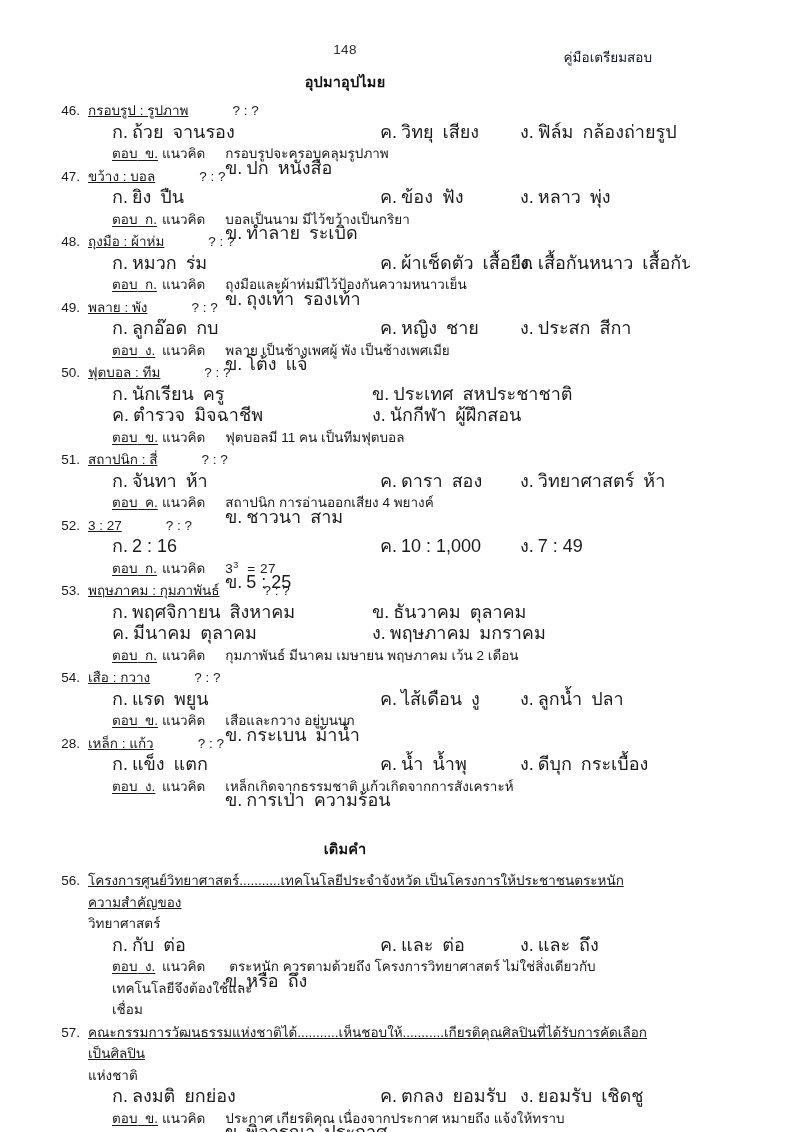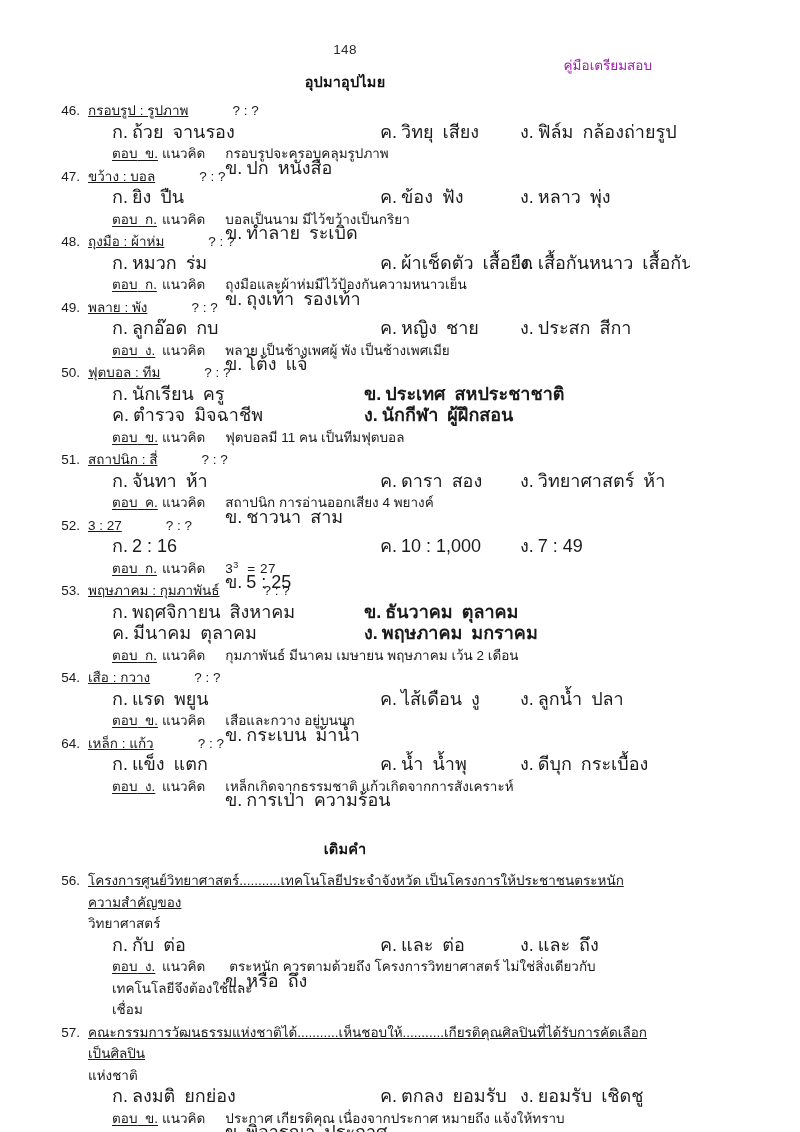--- a/index.html
+++ b/index.html
@@ -34,23 +34,23 @@
     right: 0;
     top: 42px;
     text-align: center;
     font-size: 13.5px;
     color: #2b2b2b;
     letter-spacing: .3px;
   }
   .book-title {
     position: absolute;
     right: 38px;
-    top: 54px;
-    font-size: 13.5px;
-    color: #a21caf;
+    top: 46px;
+    font-size: 13.5px;
+    color: #0f172a;
   }
 
   
   .section-heading {
     text-align: center;
     font-size: 14.5px;
     font-weight: bold;
     color: #111;
     margin-top: 14px;
     margin-bottom: 7px;
@@ -107,21 +107,21 @@
   .opt .t1  { margin-right: 9px; }
 
   
   .c1 { left: 24px; }
   .c2 { left: 137px; margin-top: 36px; }
   .c3 { left: 292px; }
   .c4 { left: 432px; }
 
   
   .w1 { left: 24px; }
-  .w2 { left: 276px; font-weight: bold; }
+  .w2 { left: 284px; }
 
   .optrow {
     position: relative;
     height: 21.5px;
   }
 
   
   .ans {
     position: relative;
     white-space: nowrap;
@@ -265,21 +265,21 @@
         <div class="qhead"><span class="qnum">54.</span><span class="qstem">เสือ : กวาง</span><span class="qmark">? : ?</span></div>
         <div class="optrow">
           <div class="opt c1"><span class="lbl">ก.</span><span class="t1">แรด</span><span class="t2">พยูน</span></div>
           <div class="opt c2"><span class="lbl">ข.</span><span class="t1">กระเบน</span><span class="t2">ม้าน้ำ</span></div>
           <div class="opt c3"><span class="lbl">ค.</span><span class="t1">ไส้เดือน</span><span class="t2">งู</span></div>
           <div class="opt c4"><span class="lbl">ง.</span><span class="t1">ลูกน้ำ</span><span class="t2">ปลา</span></div>
         </div>
         <div class="ans"><span class="ans-tag"><u><span>ตอบ</span>&nbsp;&nbsp;<span>ข.</span></u></span><span class="ans-word">แนวคิด</span><span class="ans-text">เสือและกวาง อยู่บนบก</span></div>
       </div>
       <div class="qblock">
-        <div class="qhead"><span class="qnum">64.</span><span class="qstem">เหล็ก : แก้ว</span><span class="qmark">? : ?</span></div>
+        <div class="qhead"><span class="qnum">28.</span><span class="qstem">เหล็ก : แก้ว</span><span class="qmark">? : ?</span></div>
         <div class="optrow">
           <div class="opt c1"><span class="lbl">ก.</span><span class="t1">แข็ง</span><span class="t2">แตก</span></div>
           <div class="opt c2"><span class="lbl">ข.</span><span class="t1">การเป่า</span><span class="t2">ความร้อน</span></div>
           <div class="opt c3"><span class="lbl">ค.</span><span class="t1">น้ำ</span><span class="t2">น้ำพุ</span></div>
           <div class="opt c4"><span class="lbl">ง.</span><span class="t1">ดีบุก</span><span class="t2">กระเบื้อง</span></div>
         </div>
         <div class="ans"><span class="ans-tag"><u><span>ตอบ</span>&nbsp;&nbsp;<span>ง.</span></u></span><span class="ans-word">แนวคิด</span><span class="ans-text">เหล็กเกิดจากธรรมชาติ แก้วเกิดจากการสังเคราะห์</span></div>
       </div>
     </div>
 

